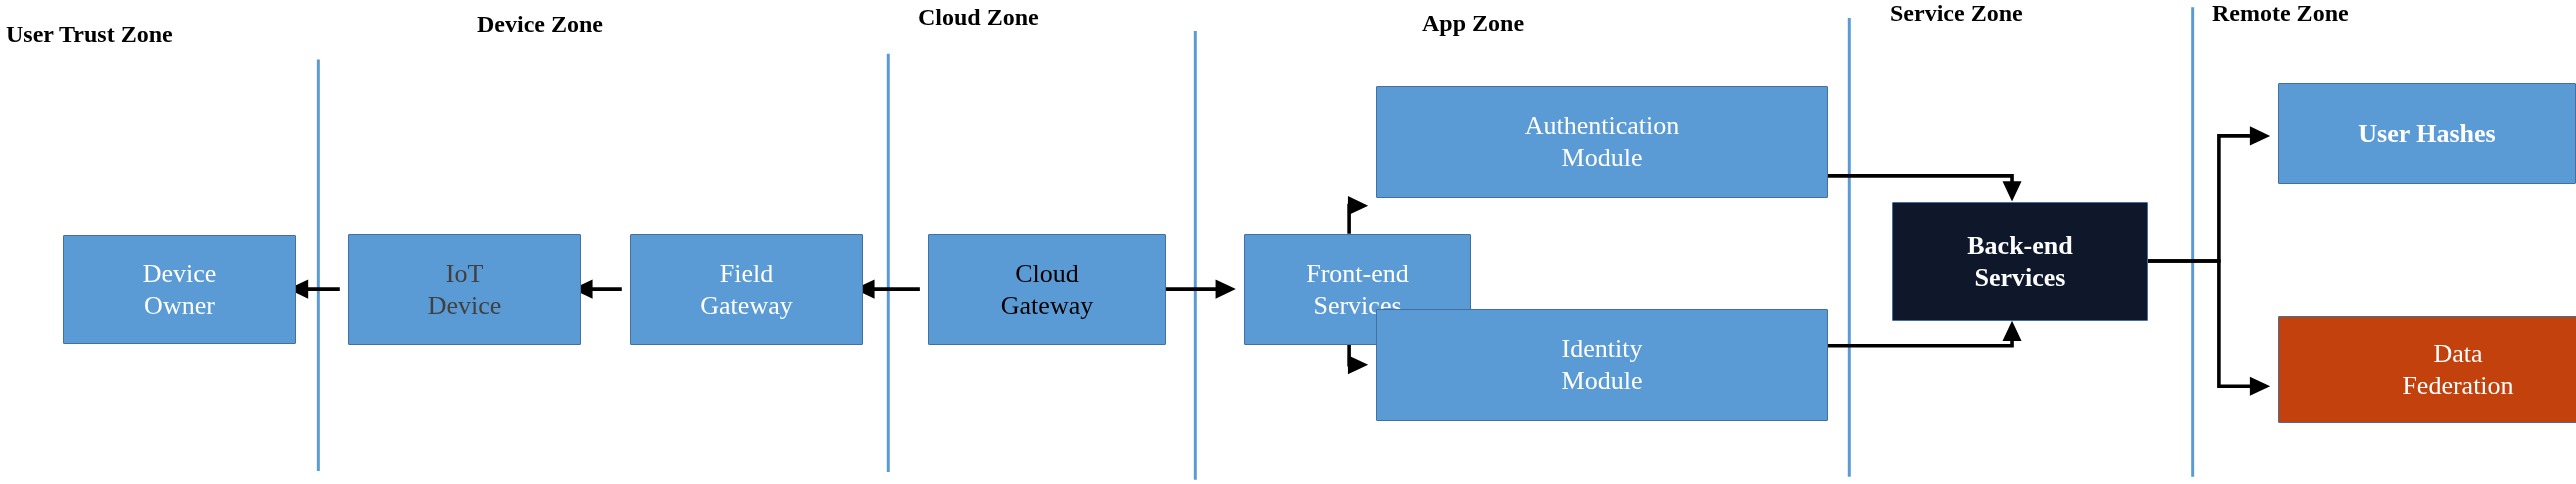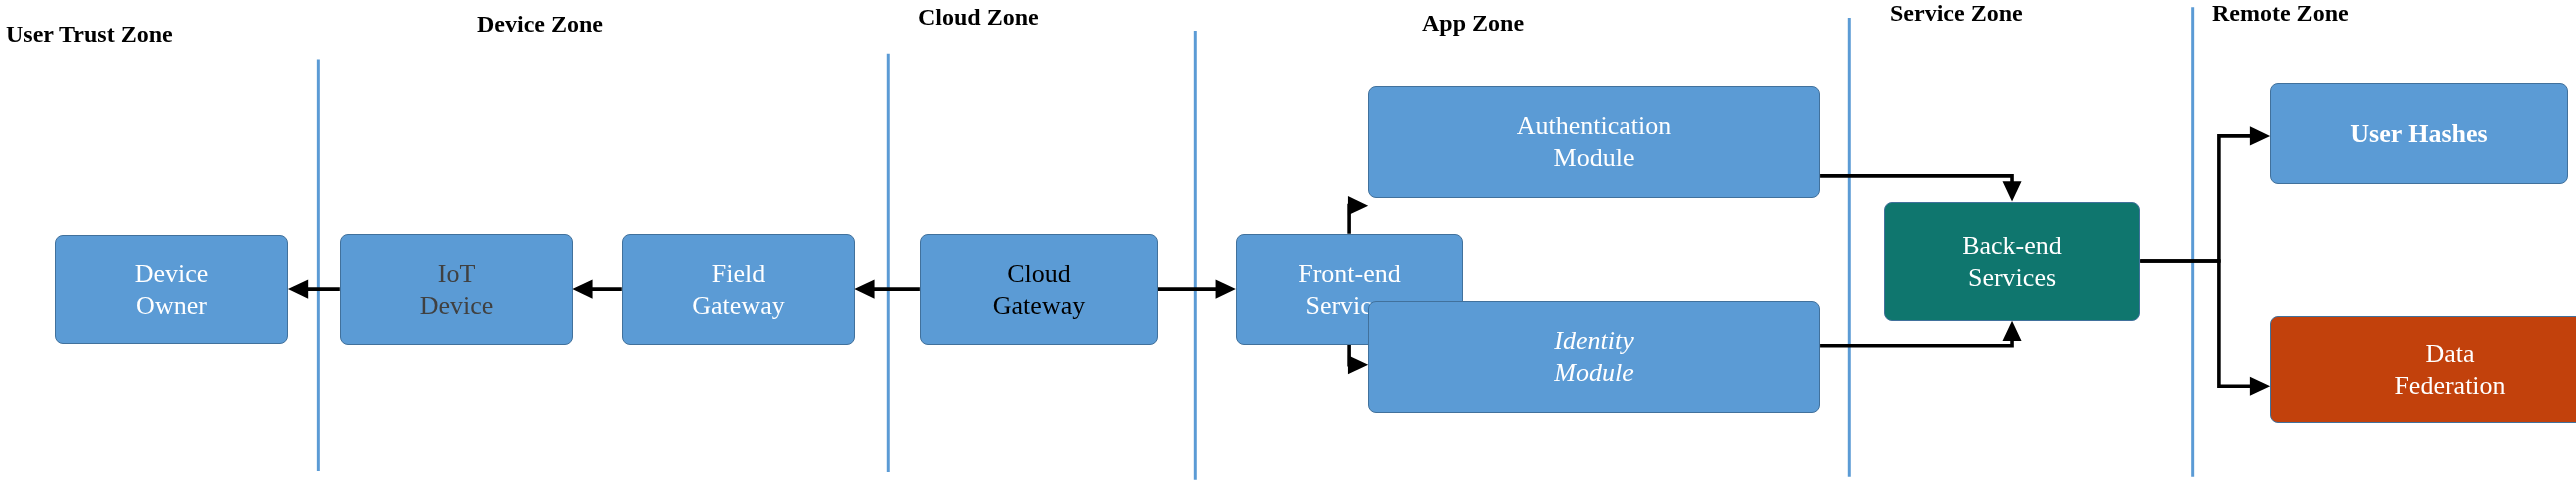--- a/index.html
+++ b/index.html
@@ -29,30 +29,31 @@
     font-size: 24px;
     color: #000000;
     white-space: nowrap;
     line-height: 1;
   }
   .node-box {
     position: absolute;
     box-sizing: border-box;
     background: #5B9BD5;
     border: 1.8px solid #41719C;
-    border-radius: 8px;
+    border-radius: 1px;
     display: flex;
     align-items: center;
     justify-content: flex-end;
     text-align: center;
     color: #ffffff;
     font-family: "Liberation Serif", "DejaVu Serif", serif;
     font-size: 26px;
     line-height: 1.22;
     padding: 2.4px 6px;
+    margin-left: 8px;
   }
   .node-label {
     display: block;
     width: 100%;
   }
 </style>
 </head>
 <body>
 
 <div id="diagram-root">
@@ -129,24 +130,24 @@
       </div>
       <div class="node-box" style="left: 920px; top: 234px; width: 238px; height: 111px; background: rgb(91, 155, 213); border-color: rgb(65, 113, 156); color: #000000;">
         <span class="node-label">Cloud<br>Gateway</span>
       </div>
       <div class="node-box" style="left: 1236px; top: 234px; width: 227px; height: 111px; background: rgb(91, 155, 213); border-color: rgb(65, 113, 156); color: rgb(255, 255, 255);">
         <span class="node-label">Front-end<br>Services</span>
       </div>
       <div class="node-box" style="left: 1368px; top: 86px; width: 452px; height: 112px; background: rgb(91, 155, 213); border-color: rgb(65, 113, 156); color: rgb(255, 255, 255);">
         <span class="node-label">Authentication<br>Module</span>
       </div>
-      <div class="node-box" style="left: 1368px; top: 301px; width: 452px; height: 112px; background: rgb(91, 155, 213); border-color: rgb(65, 113, 156); color: rgb(255, 255, 255); font-style: italic;">
+      <div class="node-box" style="left: 1368px; top: 309px; width: 452px; height: 112px; background: rgb(91, 155, 213); border-color: rgb(65, 113, 156); color: rgb(255, 255, 255);">
         <span class="node-label">Identity<br>Module</span>
       </div>
-      <div class="node-box" style="left: 1884px; top: 202px; width: 256px; height: 119px; background: #0f766e; border-color: rgb(65, 113, 156); color: rgb(255, 255, 255);">
+      <div class="node-box" style="left: 1884px; top: 202px; width: 256px; height: 119px; background: #0f172a; border-color: rgb(65, 113, 156); color: rgb(255, 255, 255); font-weight: bold;">
         <span class="node-label">Back-end<br>Services</span>
       </div>
       <div class="node-box" style="left: 2270px; top: 83px; width: 298px; height: 101px; background: rgb(91, 155, 213); border-color: rgb(65, 113, 156); color: rgb(255, 255, 255); font-weight: bold;">
         <span class="node-label">User Hashes</span>
       </div>
       <div class="node-box" style="left: 2270px; top: 316px; width: 360px; height: 107px; background: #c2410c; border-color: rgb(65, 113, 156); color: rgb(255, 255, 255);">
         <span class="node-label">Data<br>Federation</span>
       </div>
     </div>
 

